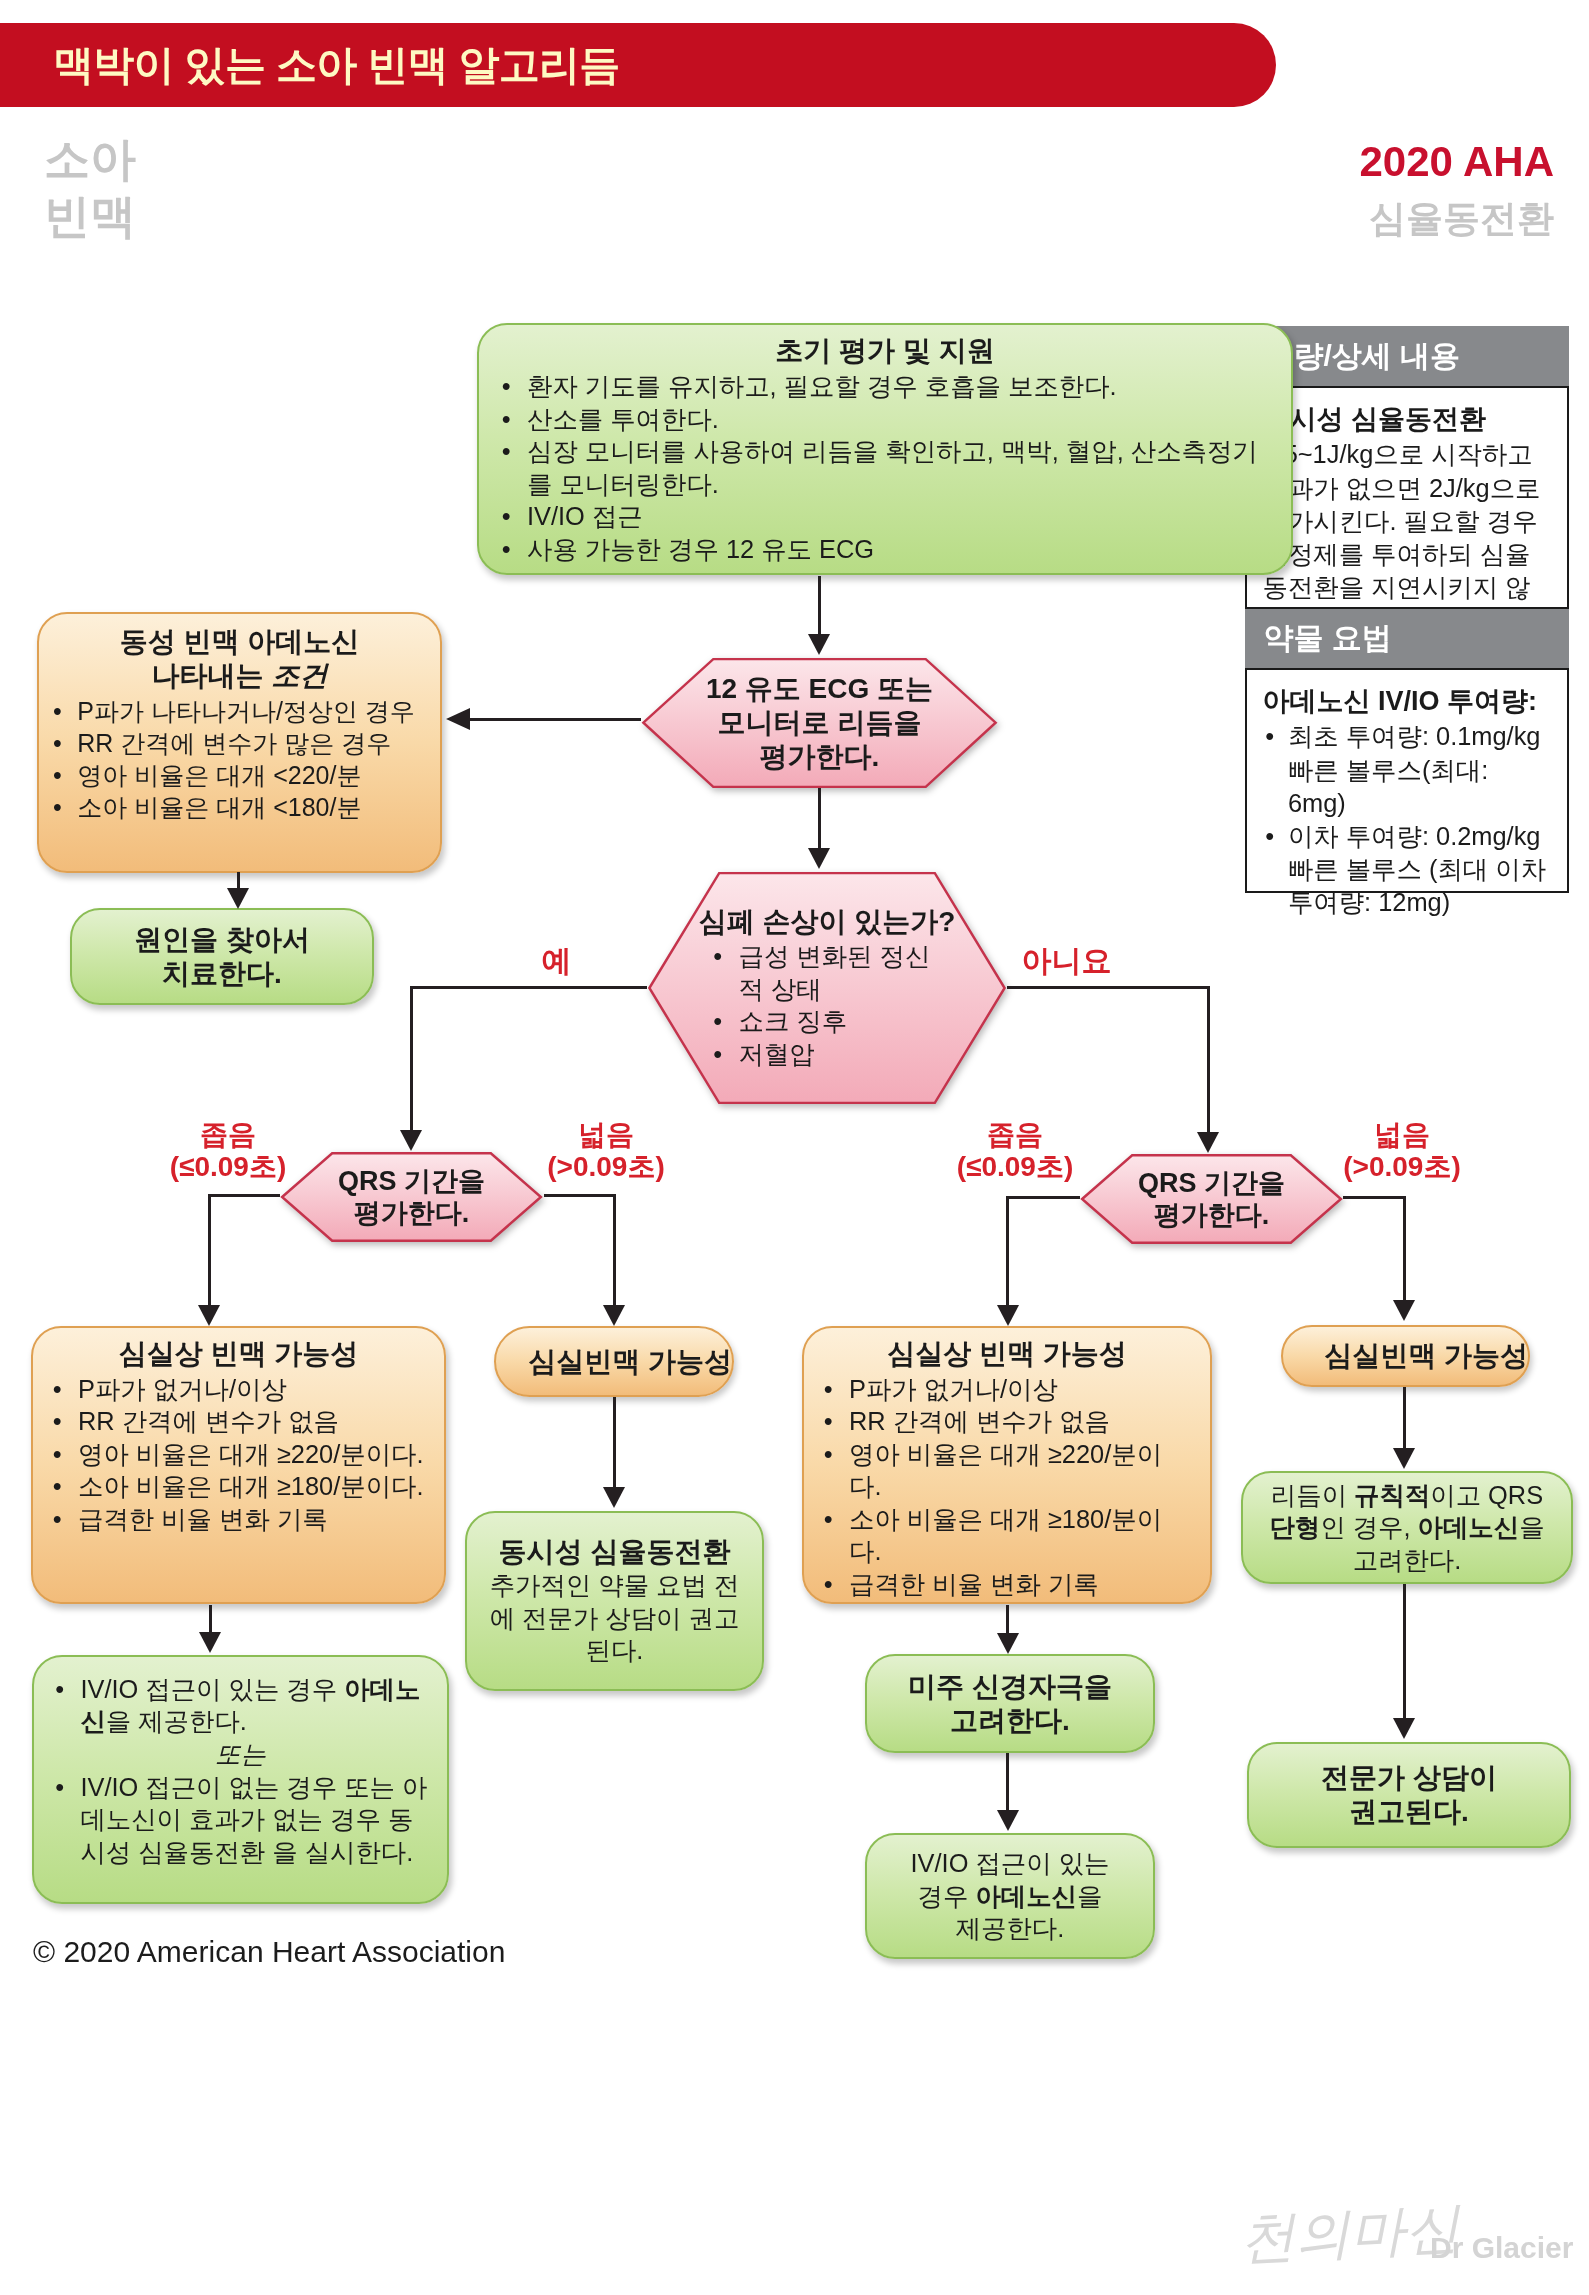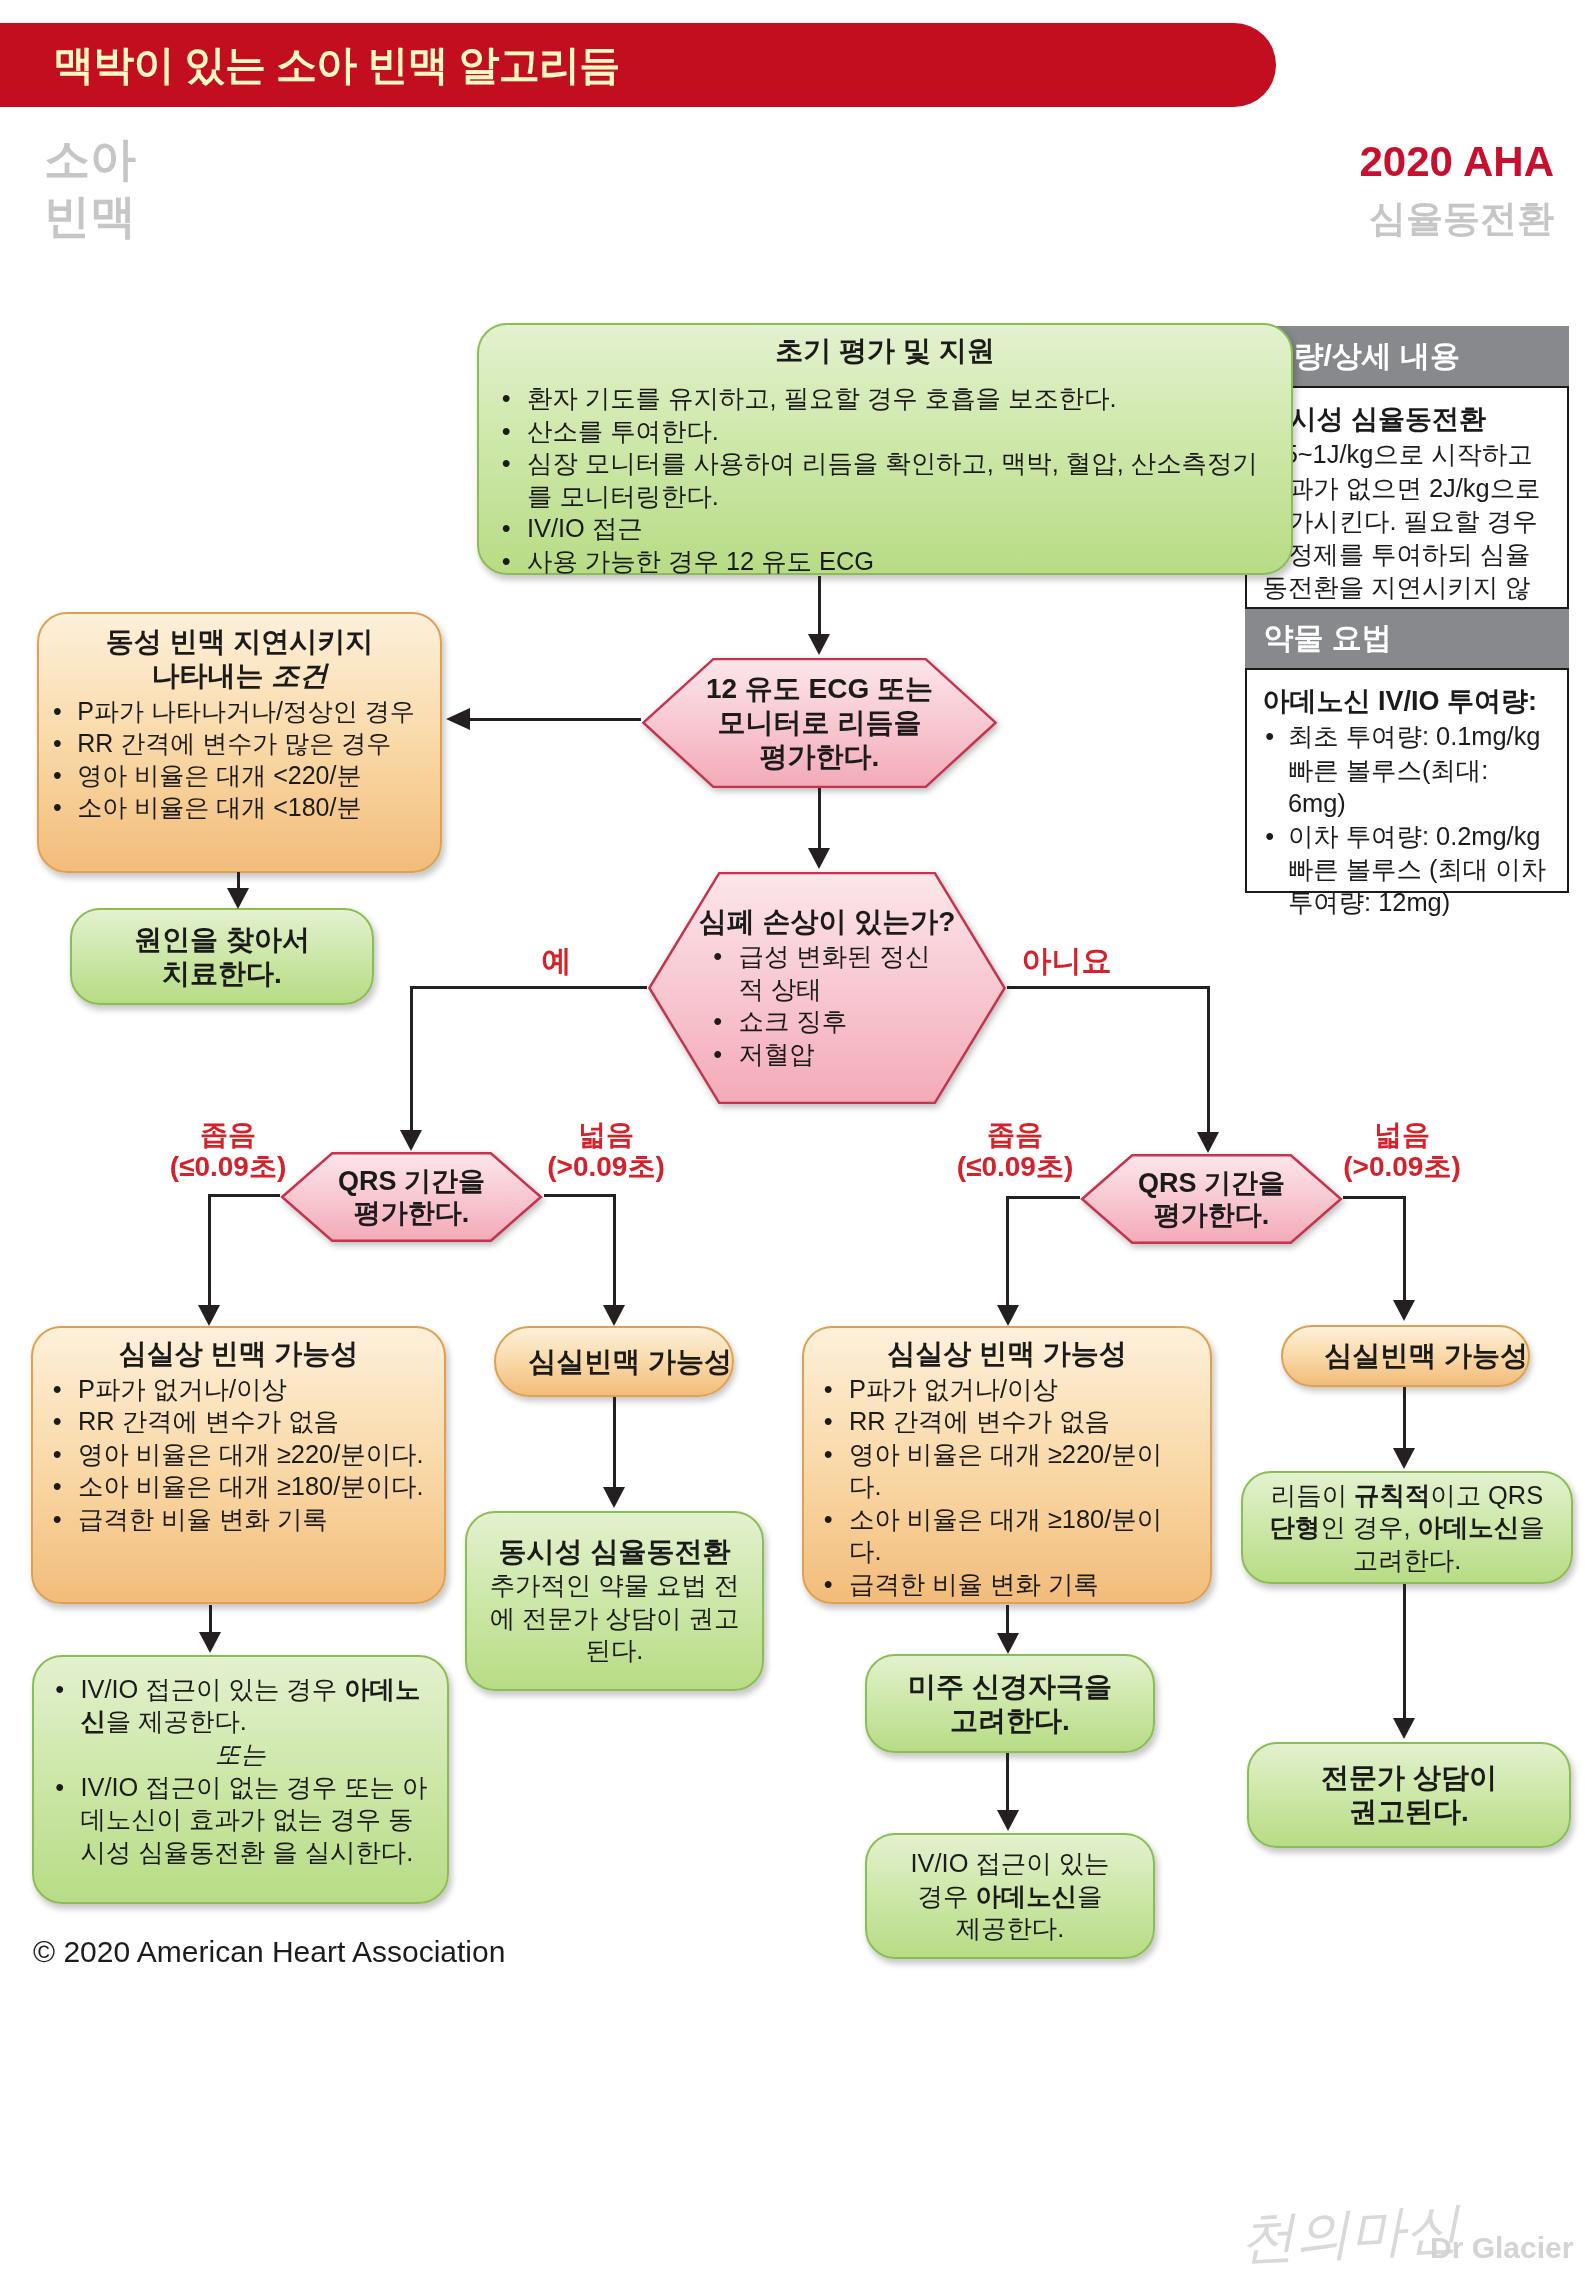--- a/index.html
+++ b/index.html
@@ -84,21 +84,21 @@
   <div class="abs sb-box" style="left:1245px;top:668px;width:324px;height:225px">
     <div class="sb-title">아데노신 IV/IO 투여량:</div>
     <ul class="sb-list">
       <li>최초 투여량: 0.1mg/kg 빠른 볼루스(최대: 6mg)</li>
       <li>이차 투여량: 0.2mg/kg 빠른 볼루스 (최대 이차 투여량: 12mg)</li>
     </ul>
   </div>
 
   <div class="abs green-box" style="left:477px;top:323px;width:816px;height:252px;padding:8.5px 20px 0 20px">
     <div class="node-title">초기 평가 및 지원</div>
-    <ul class="blist" style="margin-top:15px">
+    <ul class="blist" style="margin-top:3px">
       <li>환자 기도를 유지하고, 필요할 경우 호흡을 보조한다.</li>
       <li>산소를 투여한다.</li>
       <li>심장 모니터를 사용하여 리듬을 확인하고, 맥박, 혈압, 산소측정기를 모니터링한다.</li>
       <li>IV/IO 접근</li>
       <li>사용 가능한 경우 12 유도 ECG</li>
     </ul>
   </div>
 
   <div class="abs hex" style="left:641px;top:657px;width:357px;height:132px">
     <svg width="357" height="132" viewBox="0 0 505 187" class="abs" style="left:0;top:0">
@@ -106,21 +106,21 @@
     </svg>
     <div class="abs hex-content" style="left:0;top:0;width:100%;height:100%;font-weight:700;font-size:28px;line-height:1.22">
       <span style="display:block">12 유도 ECG 또는</span>
       <span style="display:block">모니터로 리듬을</span>
       <span style="display:block">평가한다.</span>
     </div>
   </div>
 
   <div class="abs orange-box" style="left:37px;top:612px;width:405px;height:261px;padding:11.3px 11.3px 0 11.3px">
     <div class="node-title">
-      <span style="display:block">동성 빈맥 지연시키지</span>
+      <span style="display:block">동성 빈맥 아데노신</span>
       <span><span>나타내는 </span><span style="font-style: italic;">조건</span></span>
     </div>
     <ul class="blist" style="font-size:25px;margin-top:2.8px">
       <li style="padding-left:27px">P파가 나타나거나/정상인 경우</li>
       <li style="padding-left:27px">RR 간격에 변수가 많은 경우</li>
       <li style="padding-left:27px">영아 비율은 대개 &lt;220/분</li>
       <li style="padding-left:27px">소아 비율은 대개 &lt;180/분</li>
     </ul>
   </div>
 

